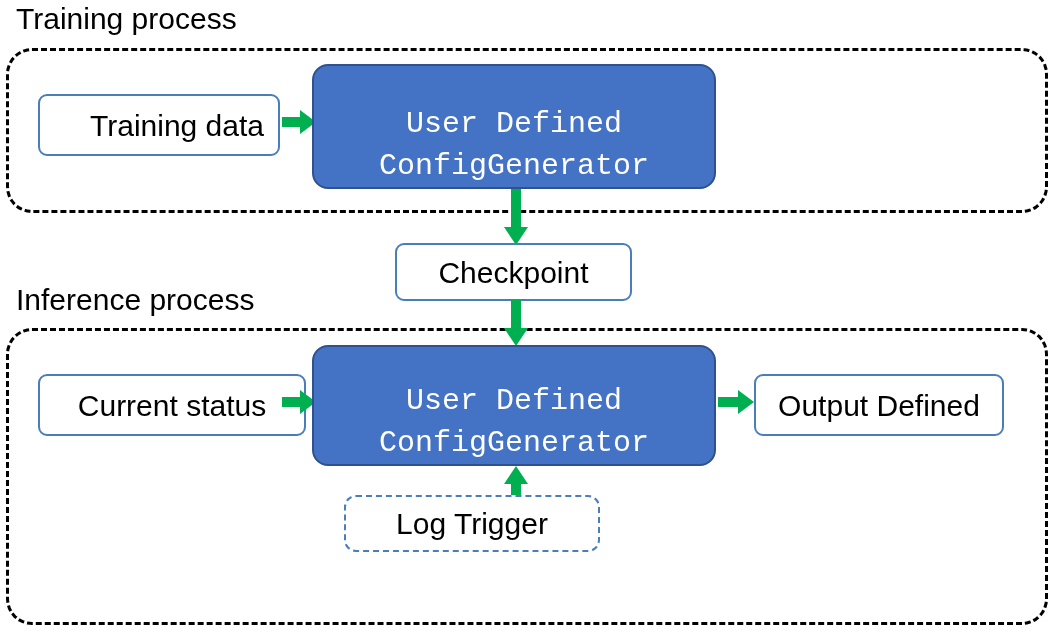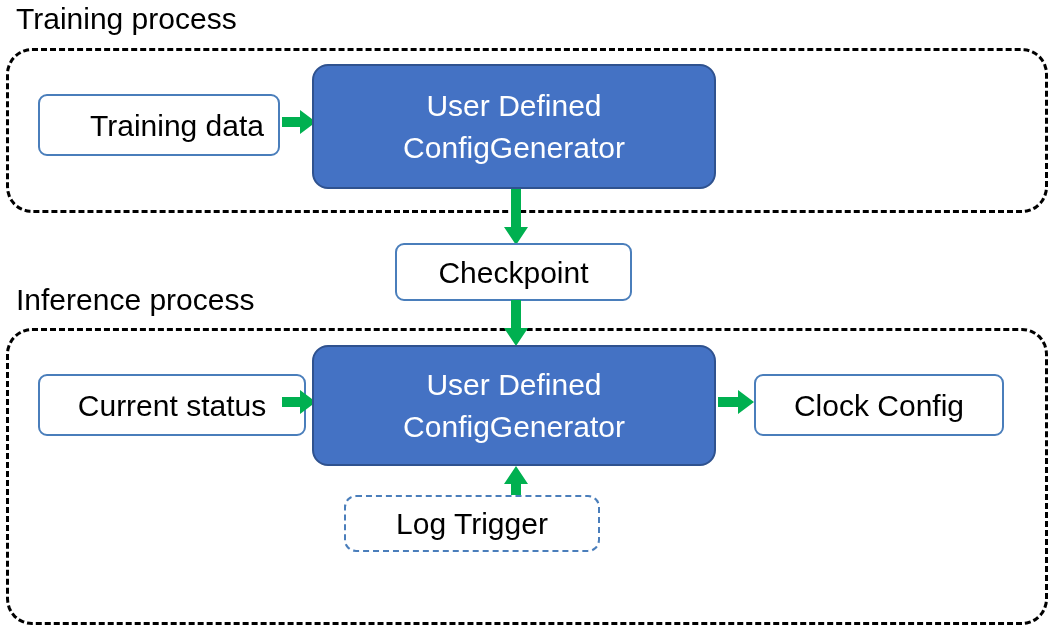--- a/index.html
+++ b/index.html
@@ -64,25 +64,26 @@
   
   .gen-box {
     position: absolute;
     box-sizing: border-box;
     background: #4472C4;
     border: 2.5px solid #2F528F;
     border-radius: 16px;
     display: flex;
     flex-direction: column;
     align-items: center;
-    justify-content: center;
+    justify-content: flex-end;
     color: #ffffff;
     font-size: 30px;
     line-height: 42px;
     white-space: nowrap;
+    font-family: Liberation Mono, monospace;
   }
   #gen-training  { left: 312px; top: 64px;  width: 404px; height: 125px; }
   #gen-inference { left: 312px; top: 345px; width: 404px; height: 121px; }
 
   
   .trigger-box {
     position: absolute;
     box-sizing: border-box;
     background: #ffffff;
     border: 2.5px dashed #4A7EBB;
@@ -161,21 +162,21 @@
     <span>User Defined</span>
     <span>ConfigGenerator</span>
   </div>
 
   <div class="arrow" id="arrow-gen-to-output">
     <svg width="36" height="24" viewBox="0 0 36 24">
       <path d="M0 7 L20 7 L20 0 L36 12 L20 24 L20 17 L0 17 Z" fill="#00B050"></path>
     </svg>
   </div>
 
-  <div class="node-box" id="node-output-config">Clock Config</div>
+  <div class="node-box" id="node-output-config">Output Defined</div>
 
   <div class="arrow" id="arrow-trigger-to-gen">
     <svg width="24" height="32" viewBox="0 0 24 32">
       <path d="M12 0 L24 18 L17 18 L17 32 L7 32 L7 18 L0 18 Z" fill="#00B050"></path>
     </svg>
   </div>
 
   <div class="trigger-box" id="trigger-log">Log Trigger</div>
 
 

